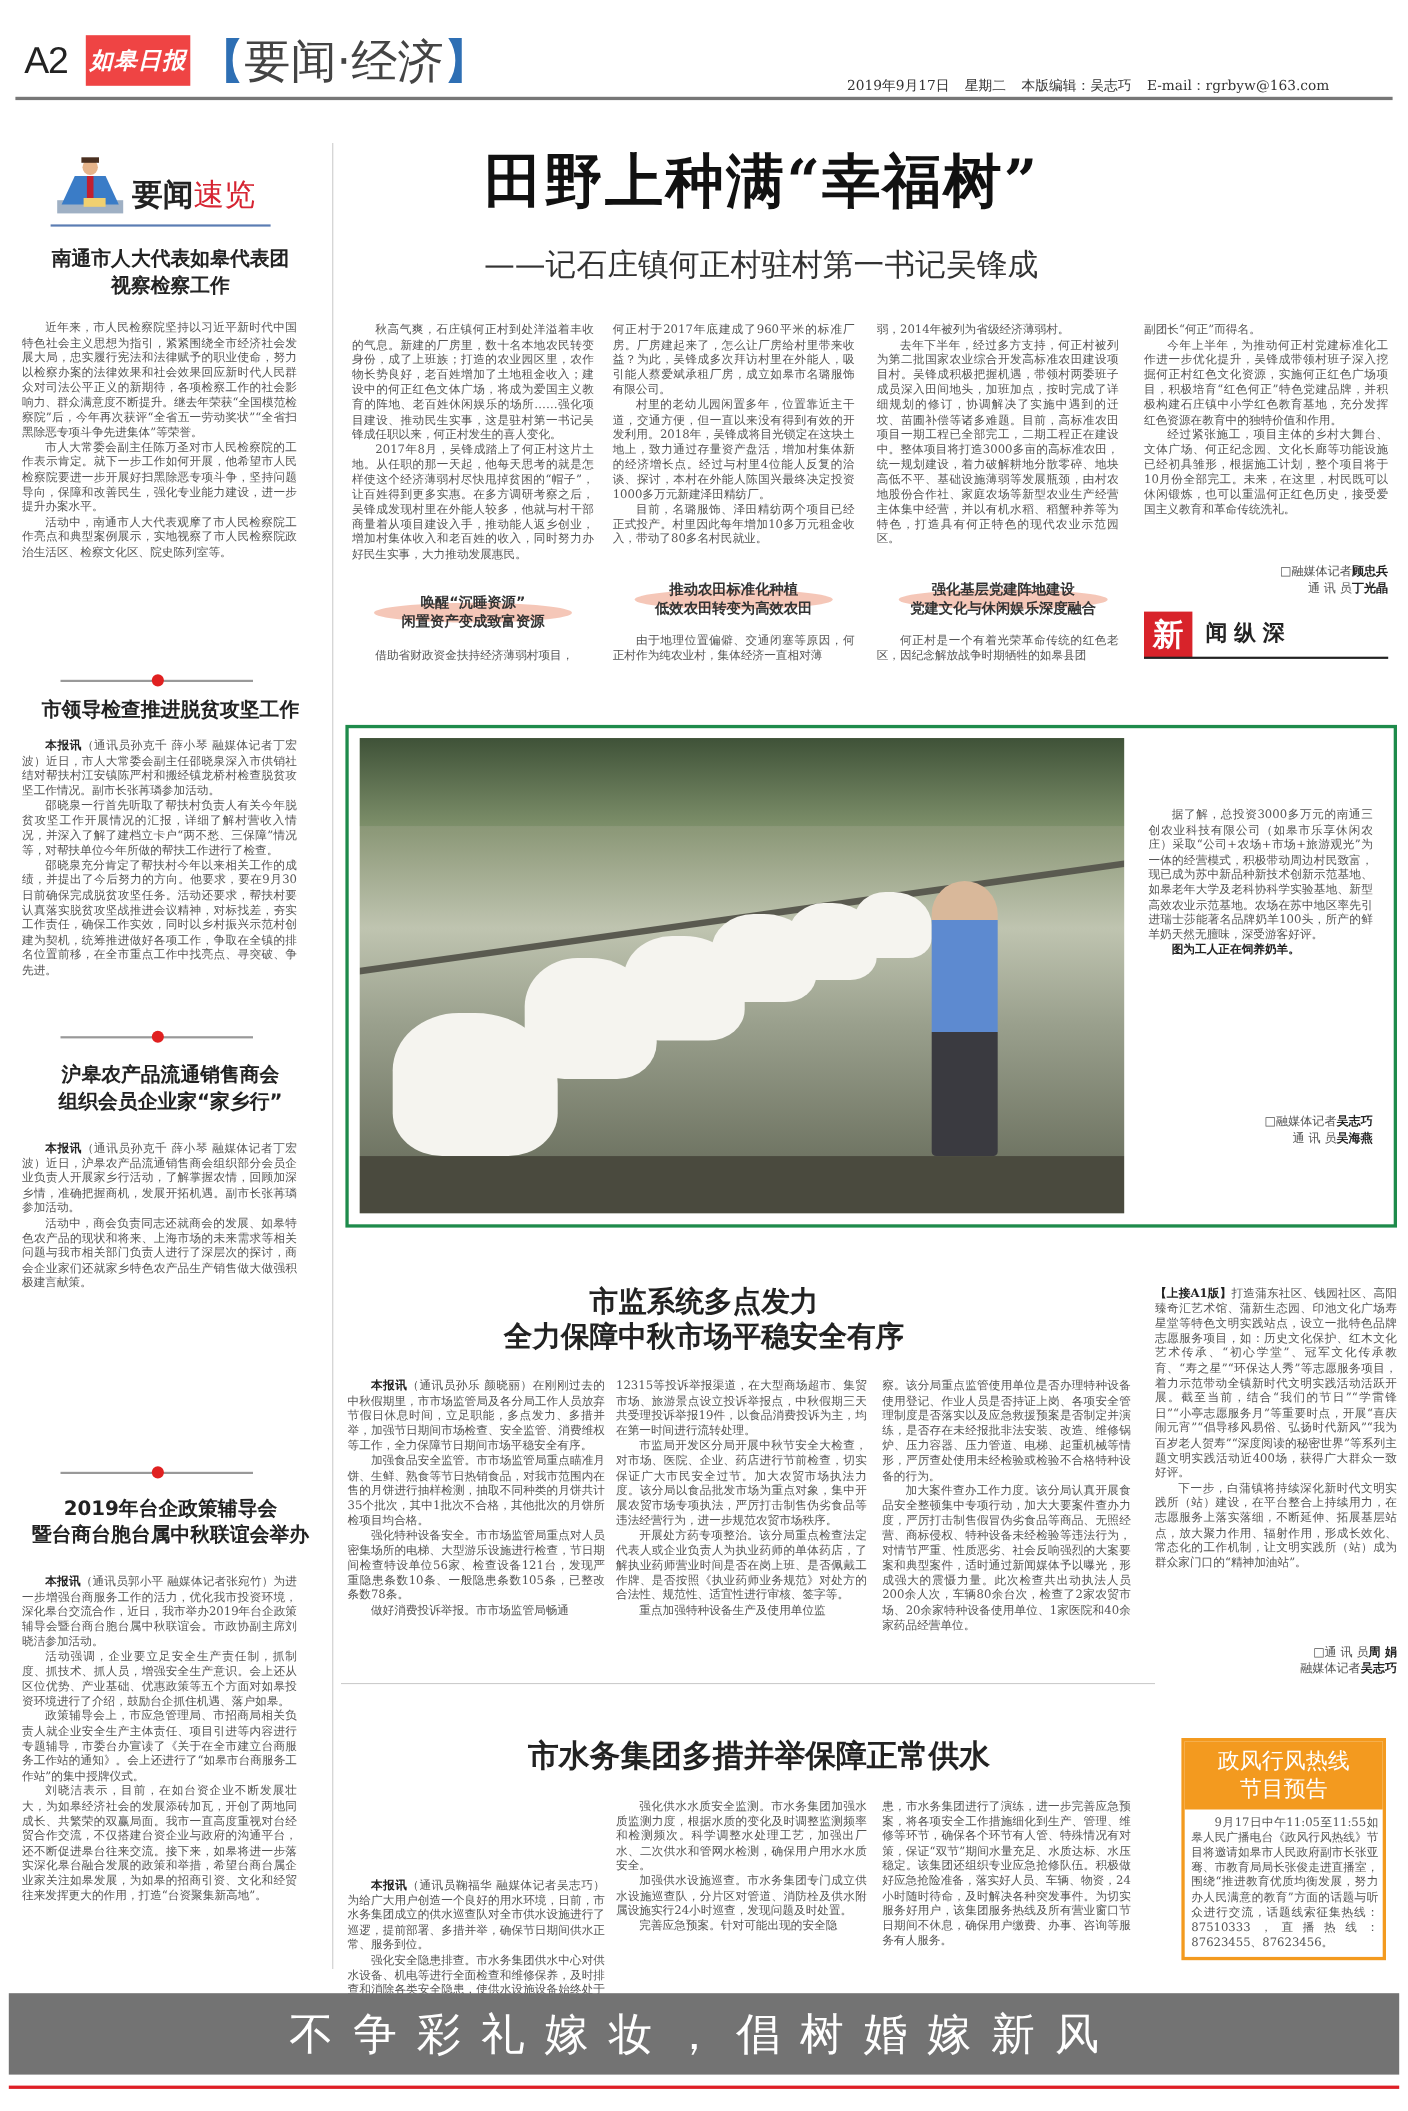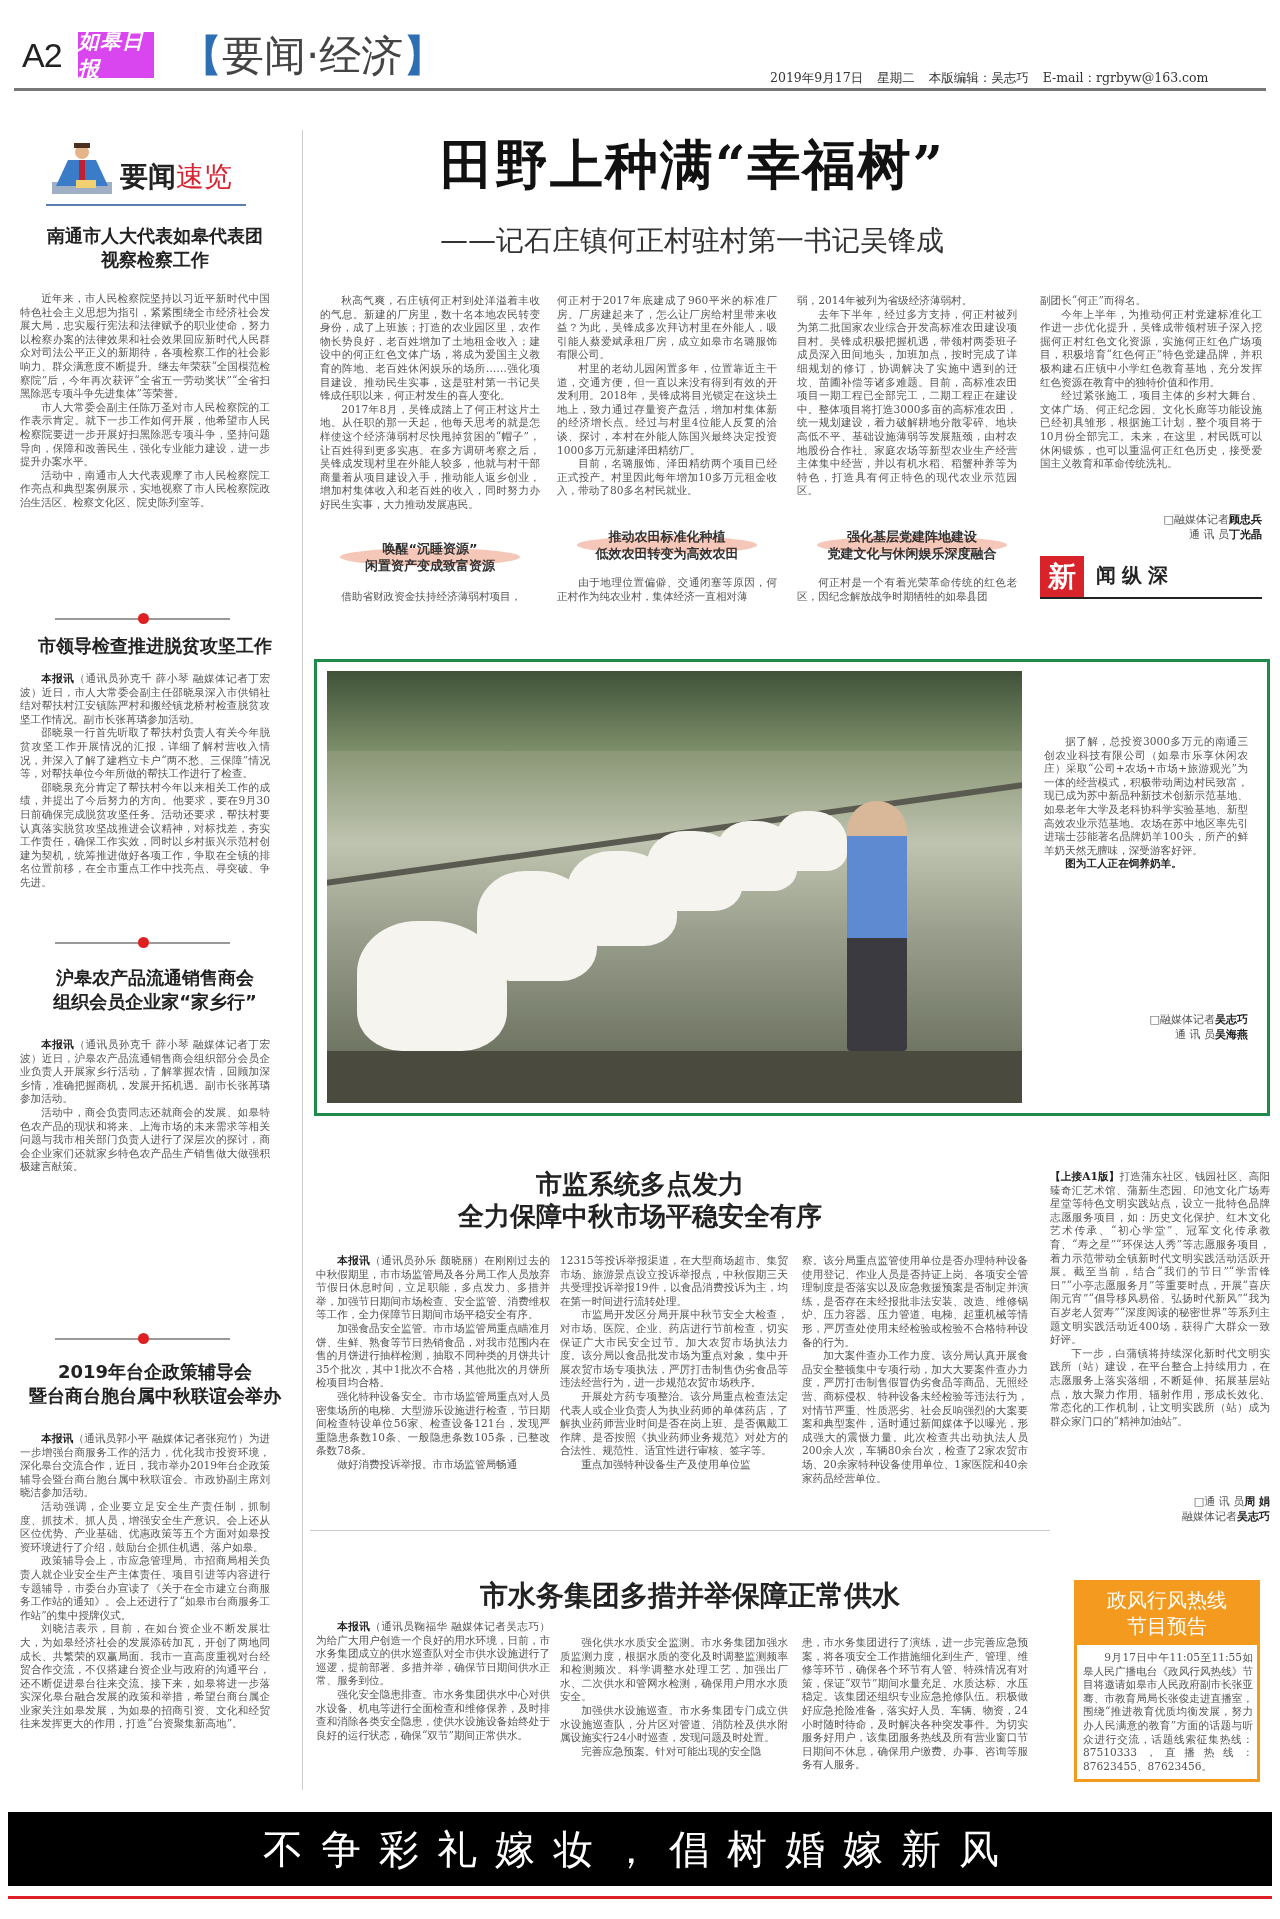--- a/index.html
+++ b/index.html
@@ -3,21 +3,21 @@
 <meta charset="utf-8">
 <style>
 *{box-sizing:border-box;margin:0;padding:0}
 body{width:1280px;height:1919px;background:#fff;font-family:"DejaVu Sans","Liberation Sans",sans-serif;color:#333;position:relative;overflow:hidden}
 .abs{position:absolute}
 .p{font-size:10.6px;line-height:13.6px;color:#555;text-align:justify;font-family:"DejaVu Serif","Liberation Serif",serif}
 .p p{text-indent:2em}
 .p b{color:#222}
 .masthead-rule{position:absolute;left:14px;top:88px;width:1252px;height:3px;background:#777}
 .page-no{left:22px;top:36px;font-size:34px;color:#222;font-family:"Liberation Sans",sans-serif;letter-spacing:-1px}
-.logo{left:78px;top:32px;width:76px;height:46px;background:#d946ef;color:#fff;font-family:"DejaVu Serif",serif;font-style:italic;font-weight:bold;font-size:21px;display:flex;align-items:center;justify-content:center;letter-spacing:1px}
+.logo{left:78px;top:32px;width:95px;height:46px;background:#ef4444;color:#fff;font-family:"DejaVu Serif",serif;font-style:italic;font-weight:bold;font-size:21px;display:flex;align-items:center;justify-content:center;letter-spacing:1px}
 .section{left:180px;top:28px;font-size:42px;color:#444;font-family:"DejaVu Sans",sans-serif}
 .section .br{color:#2e6fb4;font-weight:bold}
 .dateline{left:770px;top:70px;font-size:12.5px;color:#333;font-family:"DejaVu Serif",serif;word-spacing:10px}
 .sec-banner{left:46px;top:140px;width:200px;height:56px}
 .sec-banner .fig{position:absolute;left:0;top:0;width:72px;height:56px}
 .sec-banner .t1{position:absolute;left:74px;top:18px;font-size:28px;color:#222}
 .sec-banner .t1 span{color:#d62432}
 .sec-banner .uline{position:absolute;left:0;top:64px;width:200px;height:2px;background:#5b7db3}
 .h-left{font-size:18px;line-height:24px;color:#222;text-align:center;font-weight:bold;font-family:"DejaVu Sans",sans-serif}
 .main-title{left:440px;top:130px;font-size:53px;font-weight:bold;color:#111;font-family:"DejaVu Serif","Liberation Serif",serif;letter-spacing:2px}
@@ -33,21 +33,21 @@
 .xinwen{left:1040px;top:556px;width:222px;height:42px}
 .xinwen .box{position:absolute;left:0;top:0;width:44px;height:42px;background:#d8232a;color:#fff;font-size:28px;font-weight:bold;display:flex;align-items:center;justify-content:center}
 .xinwen .txt{position:absolute;left:56px;top:6px;font-size:20px;font-weight:bold;color:#222;letter-spacing:6px}
 .xinwen .ln{position:absolute;left:0;top:41px;width:222px;height:2px;background:#222}
 .h2{font-size:28px;line-height:32px;font-weight:bold;color:#222;text-align:center;font-family:"DejaVu Serif","Liberation Serif",serif}
 .byline{text-align:right;font-size:11px;line-height:15px;color:#555}
 .byline b{color:#222}
 .hotline{left:1074px;top:1580px;width:186px;border:3px solid #f39a1f}
 .hotline .hd{background:#f39a1f;color:#fff;text-align:center;font-size:20px;line-height:26px;padding:4px 0 6px}
 .hotline .bd{padding:6px 4px 6px 6px}
-.bottom-banner{left:8px;top:1812px;width:1264px;height:74px;background:#000000;color:#fff;font-size:40px;display:flex;align-items:center;justify-content:center;letter-spacing:18px;font-family:"DejaVu Sans",sans-serif}
+.bottom-banner{left:8px;top:1812px;width:1264px;height:74px;background:#737373;color:#fff;font-size:40px;display:flex;align-items:center;justify-content:center;letter-spacing:18px;font-family:"DejaVu Sans",sans-serif}
 .bottom-rule{left:8px;top:1896px;width:1264px;height:3px;background:#de1f26}
 .vline{position:absolute;width:1px;background:#ccc}
 </style>
 </head>
 <body>
 
 <div class="abs page-no">A2</div>
 <div class="abs logo">如皋日报</div>
 <div class="abs section"><span class="br">【</span><span>要闻·经济</span><span class="br">】</span></div>
 <div class="abs dateline">
@@ -226,21 +226,21 @@
   <p>下一步，白蒲镇将持续深化新时代文明实践所（站）建设，在平台整合上持续用力，在志愿服务上落实落细，不断延伸、拓展基层站点，放大聚力作用、辐射作用，形成长效化、常态化的工作机制，让文明实践所（站）成为群众家门口的“精神加油站”。</p>
 </div>
 <div class="abs byline" style="left:1050px;top:1494px;width:220px">
   <div><span>□通 讯 员</span><b>周 娟</b></div>
   <div><span>融媒体记者</span><b>吴志巧</b></div>
 </div>
 
 <div class="abs" style="left:310px;top:1530px;width:740px;height:1px;background:#ccc"></div>
 
 <div class="abs h2" style="left:400px;top:1580px;width:580px">市水务集团多措并举保障正常供水</div>
-<div class="abs p" style="left:316px;top:1620px;width:234px">
+<div class="abs p" style="left:316px;top:1708px;width:234px">
   <p><b>本报讯</b><span>（通讯员鞠福华 融媒体记者吴志巧）</span><span>为给广大用户创造一个良好的用水环境，日前，市水务集团成立的供水巡查队对全市供水设施进行了巡逻，提前部署、多措并举，确保节日期间供水正常、服务到位。</span></p>
   <p>强化安全隐患排查。市水务集团供水中心对供水设备、机电等进行全面检查和维修保养，及时排查和消除各类安全隐患，使供水设施设备始终处于良好的运行状态，确保“双节”期间正常供水。</p>
 </div>
 <div class="abs p" style="left:560px;top:1636px;width:228px">
   <p>强化供水水质安全监测。市水务集团加强水质监测力度，根据水质的变化及时调整监测频率和检测频次。科学调整水处理工艺，加强出厂水、二次供水和管网水检测，确保用户用水水质安全。</p>
   <p>加强供水设施巡查。市水务集团专门成立供水设施巡查队，分片区对管道、消防栓及供水附属设施实行24小时巡查，发现问题及时处置。</p>
   <p>完善应急预案。针对可能出现的安全隐</p>
 </div>
 <div class="abs p" style="left:802px;top:1636px;width:226px">
   <p style="text-indent:0">患，市水务集团进行了演练，进一步完善应急预案，将各项安全工作措施细化到生产、管理、维修等环节，确保各个环节有人管、特殊情况有对策，保证“双节”期间水量充足、水质达标、水压稳定。该集团还组织专业应急抢修队伍。积极做好应急抢险准备，落实好人员、车辆、物资，24小时随时待命，及时解决各种突发事件。为切实服务好用户，该集团服务热线及所有营业窗口节日期间不休息，确保用户缴费、办事、咨询等服务有人服务。</p>

